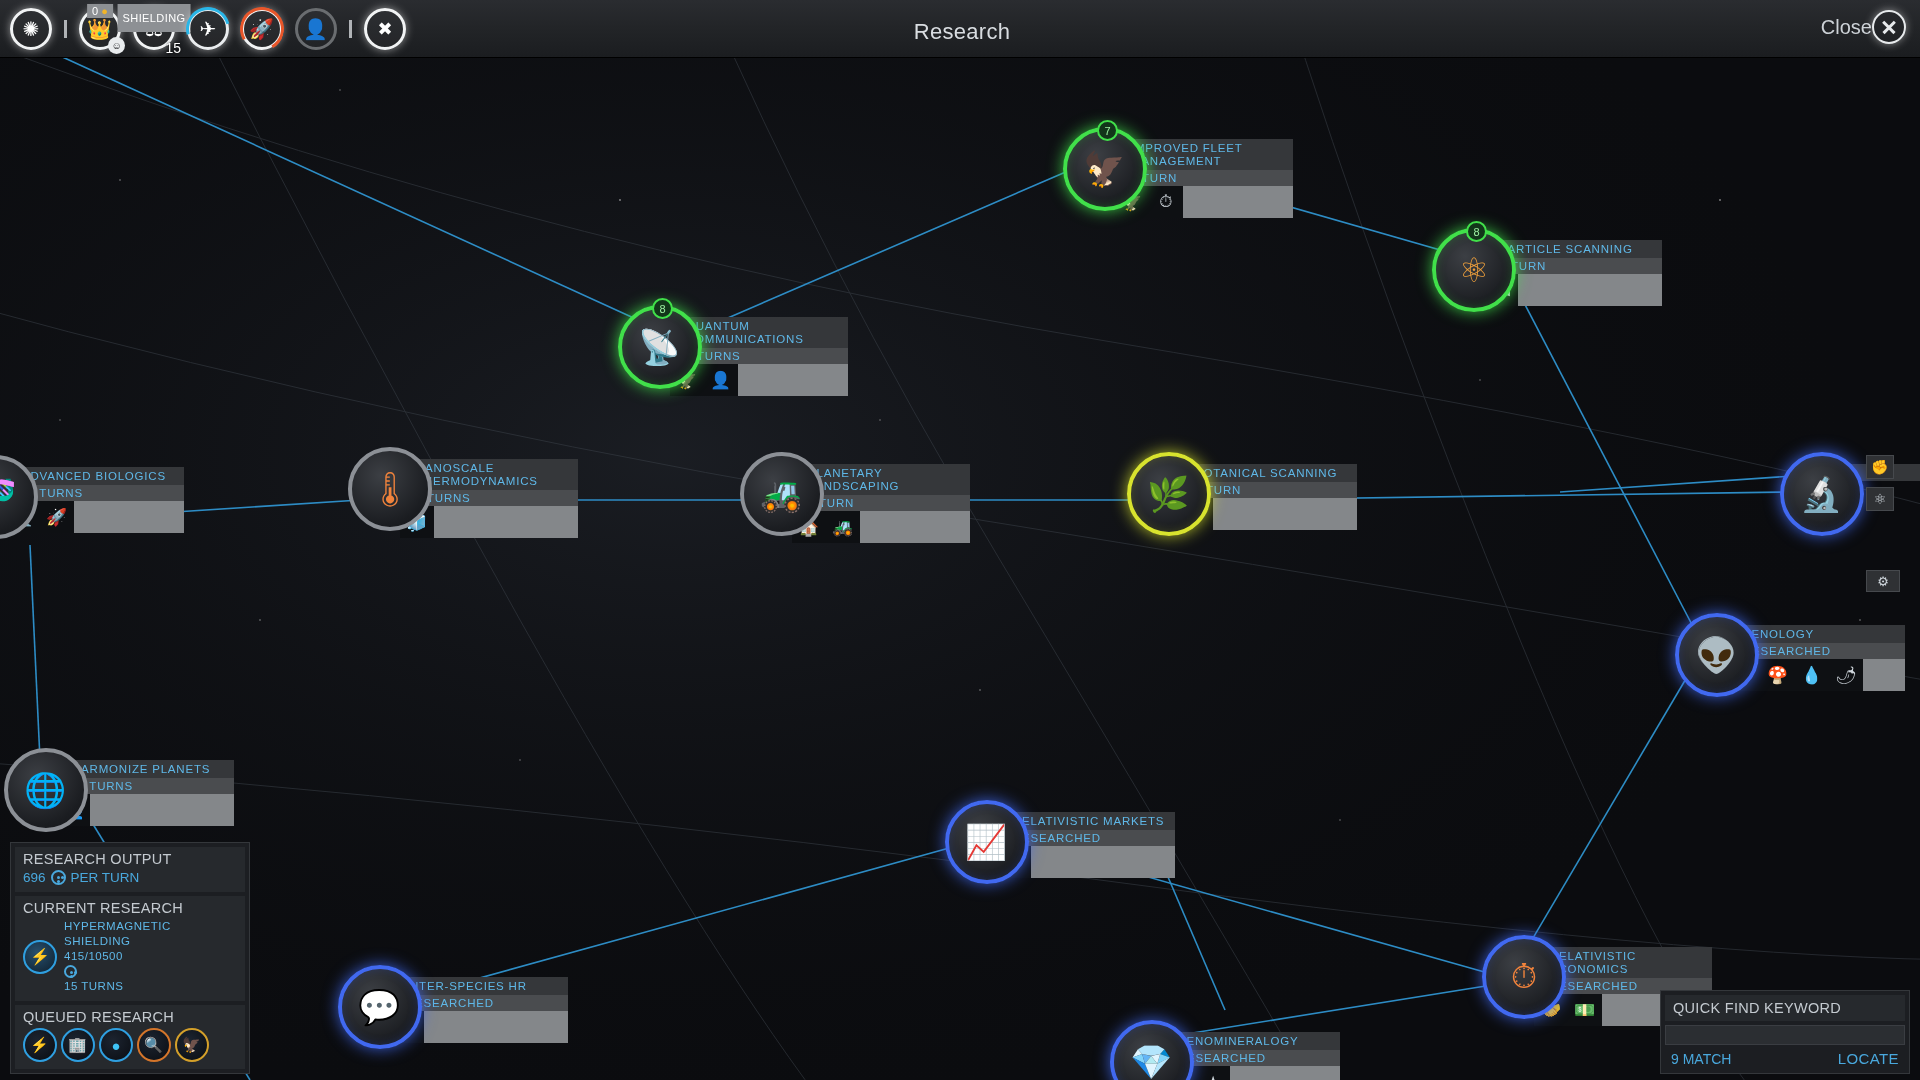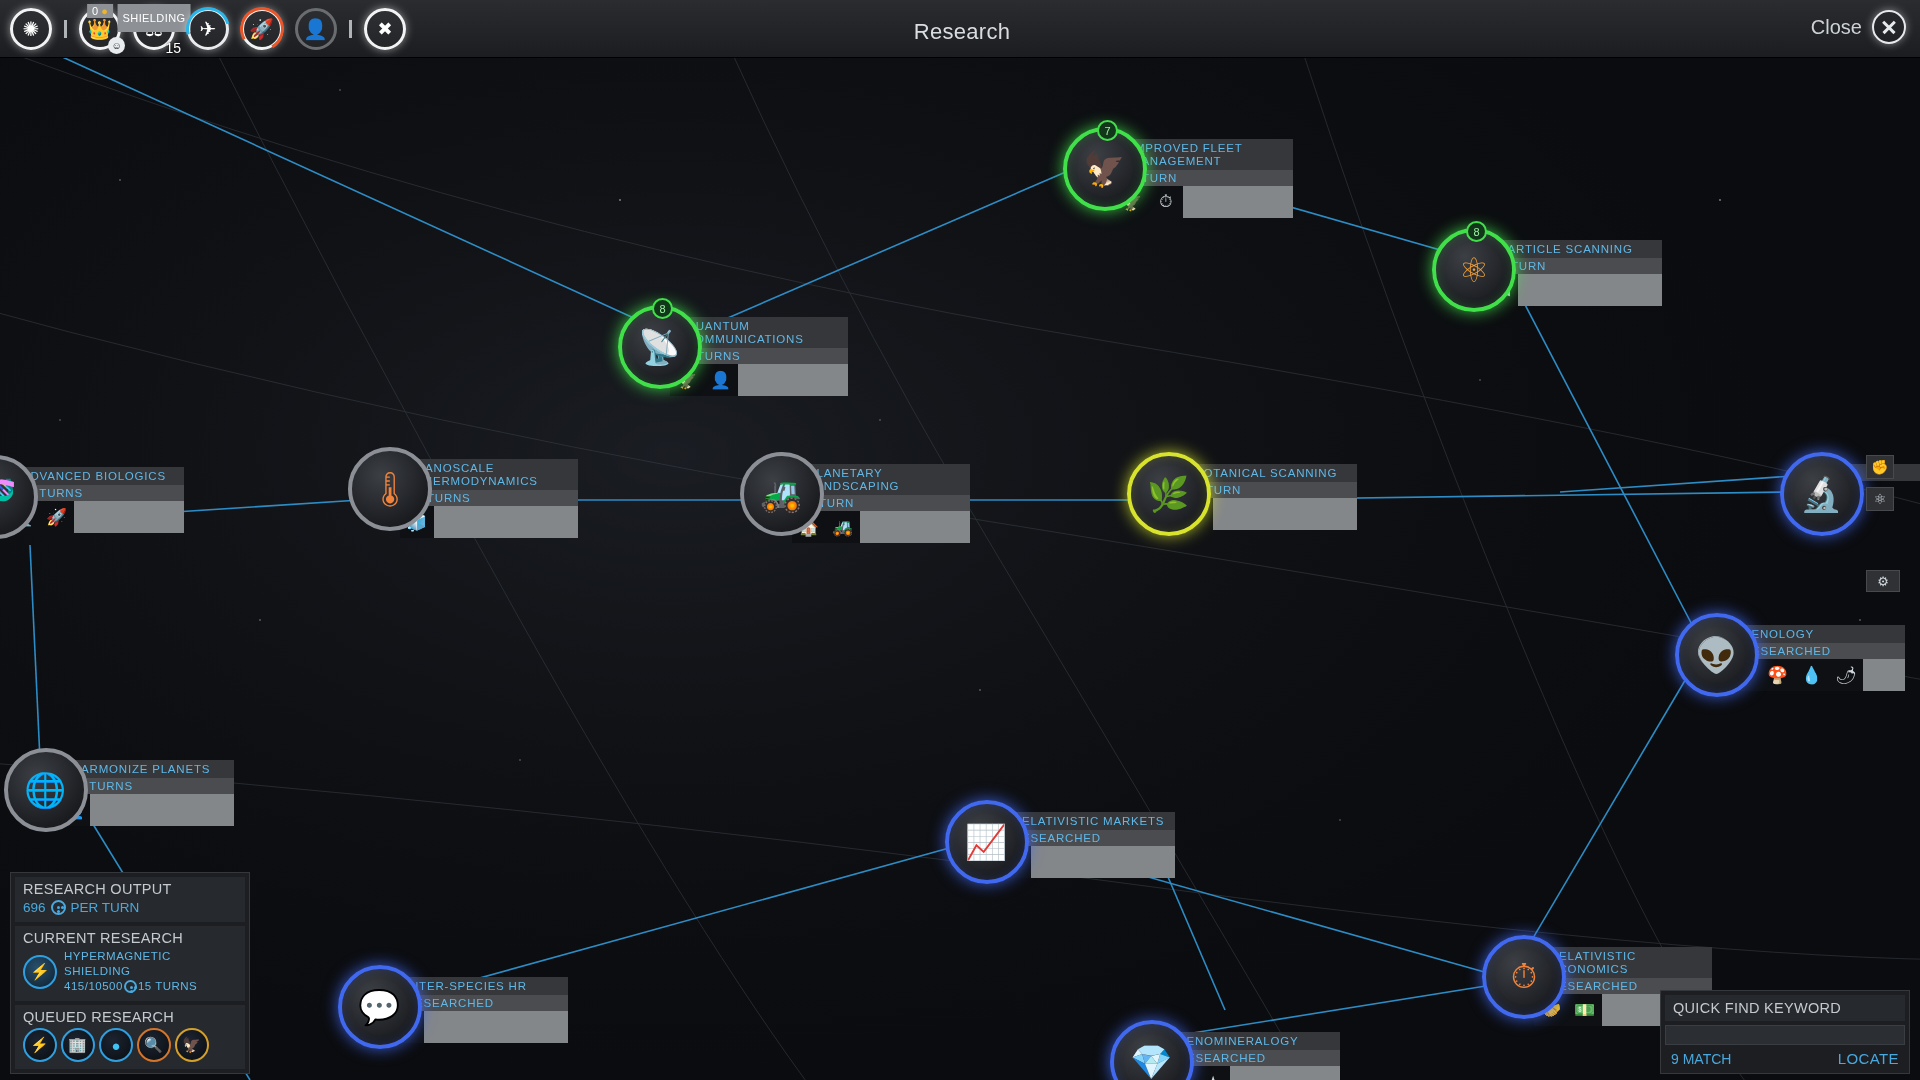--- a/index.html
+++ b/index.html
@@ -21,21 +21,21 @@
   #topbar{
     position:absolute; left:0; top:0; width:1920px; height:58px;
     background:linear-gradient(180deg,#2a2c30 0%,#232528 45%,#1b1d20 100%);
     border-bottom:1px solid #000;
     z-index:40;
   }
   #topbar .title{
     position:absolute; left:4px; right:0; top:12px; text-align:center;
     font-size:22px; color:#d9dde1; letter-spacing:.3px;margin-top:7px;
   }
-  #closewrap{ position:absolute; right:14px; top:10px; display:flex; align-items:center; gap:10px; cursor:pointer;margin-left:26px; }
+  #closewrap{ position:absolute; right:14px; top:10px; display:flex; align-items:center; cursor:pointer;margin-left:26px; }
   #closewrap .lbl{ font-size:20px; color:#cdd2d7; }
   .ring-x{ width:34px; height:34px; border-radius:50%; border:2.5px solid #e7eaec; position:relative; box-shadow:0 0 8px rgba(255,255,255,.45); }
   .ring-x:before,.ring-x:after{ content:""; position:absolute; left:7px; top:14px; width:16px; height:2.5px; background:#e7eaec; }
   .ring-x:before{ transform:rotate(45deg);} .ring-x:after{ transform:rotate(-45deg);}
 
   
   #resbar{ position:absolute; left:4px; top:0; height:58px; display:flex; align-items:center; gap:0px; }
   .resicon{ position:relative; width:54px; height:54px; display:flex; align-items:center; justify-content:center; }
   .circ{ width:42px; height:42px; border-radius:50%; border:3px solid #f1f3f4; box-shadow:0 0 9px rgba(255,255,255,.5); display:flex; align-items:center; justify-content:center; font-size:20px; color:#fff; background:rgba(255,255,255,.03); }
   .circ.faint{ border-color:#6a6d70; box-shadow:none; color:#8d9093; background:rgba(255,255,255,.02); }
@@ -96,21 +96,21 @@
     background:#1c1e22; border:1px solid #34373b; padding:4px;
   }
   #outpanel .sect{ background:#26292d; margin-bottom:4px; padding:4px 8px 7px; }
   #outpanel h3{ font-size:14.5px; color:#c4cad0; font-weight:normal; letter-spacing:.3px; margin-bottom:3px; }
   #outpanel .line{ font-size:13.5px; color:#49a8dd; display:flex; align-items:center; gap:5px; }
   .sci-glyph{ display:inline-block; width:15px; height:15px; border-radius:50%; border:2px solid #49a8dd; position:relative; }
   .sci-glyph:after{ content:""; position:absolute; left:4px; top:4px; width:3px;height:3px;background:#49a8dd;border-radius:50%; box-shadow:4px 0 0 #49a8dd,0 4px 0 #49a8dd; }
   #outpanel .cr-row{ display:flex; align-items:center; gap:7px; }
   #outpanel .cr-icon{ width:34px;height:34px;border-radius:50%;border:2px solid #2f9fe0;background:radial-gradient(circle at 40% 35%,#28506e,#0e1f2d); display:flex;align-items:center;justify-content:center;font-size:16px;color:#8fd4f5; flex:none;}
   #outpanel .cr-text{ font-size:11.5px; color:#5fb8e8; letter-spacing:.5px; line-height:15px; }
-  #outpanel .cr-sub{ display:flex; gap:1px; align-items:center; }
+  #outpanel .cr-sub{ display:flex; gap:1px; align-items:flex-start;flex-direction:column; }
   #outpanel .queue{ display:flex; gap:4px; margin-top:3px; }
   #outpanel .qitem{ width:34px;height:34px;border-radius:50%; border:2px solid #3b6fd0; background:radial-gradient(circle at 40% 35%,#1c2430,#0a0d12); display:flex;align-items:center;justify-content:center;font-size:15px; }
 
   
   #quickfind{
     position:absolute; right:10px; bottom:6px; width:250px; z-index:45;
     background:#1c1e22; border:1px solid #34373b; padding:4px;
   }
   #quickfind h3{ font-size:14.5px; color:#c4cad0; font-weight:normal; background:#26292d; padding:5px 8px; letter-spacing:.3px; }
   #quickfind .inp{ margin:4px 0 2px; height:20px; background:#2b2e32; border:1px solid #3a3d42; }

